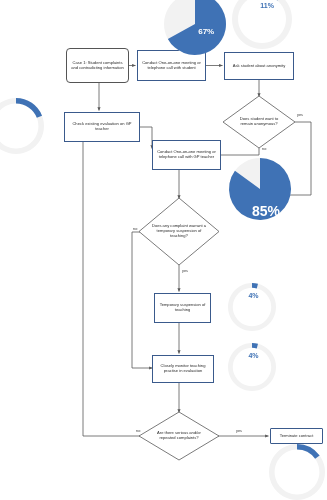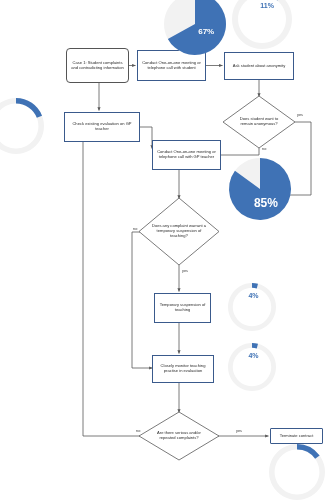--- a/index.html
+++ b/index.html
@@ -236,21 +236,21 @@
         <path d="M 29 1 A 28 28 0 0 1 55.03374160487104 18.69251252482902 L 49.82699328389683 20.754010019863216 A 22.400000000000002 22.400000000000002 0 0 0 29 6.599999999999998 Z" fill="#3f72b5"></path>
       </svg>
       <div class="pct" style="color: rgb(255, 255, 255); font-size: 7px; left: 36.8692px; top: 17.4209px; transform: translate(-50%, -50%);">19%</div>
     </div>
 
   <div class="donut" id="donut-meeting-teacher" style="left:228px; top:157px; width:64px; height:64px;">
       <svg width="64" height="64" viewBox="0 0 64 64">
         <path d="M 32 32 L 32 1 A 31 31 0 1 1 31.999458947931913 1.0000000047215707 Z" fill="#f2f2f2"></path>
         <path d="M 32 32 L 32 1 A 31 31 0 1 1 6.920473174376625 13.778657178933337 Z" fill="#3f72b5"></path>
       </svg>
-      <div class="pct" style="color: rgb(255, 255, 255); font-size: 12px; left: 37.911px; top: 46px; transform: translate(-50%, -50%);">85%</div>
+      <div class="pct" style="color: rgb(255, 255, 255); font-size: 14px; left: 37.911px; top: 54px; transform: translate(-50%, -50%);">85%</div>
     </div>
 
   <div class="donut" id="donut-temporary-suspension" style="left:227px; top:282px; width:50px; height:50px;">
       <svg width="50" height="50" viewBox="0 0 50 50">
         <path d="M 25 1 A 24 24 0 1 1 24.999581120979546 1.0000000036554084 L 24.999664896783635 5.800000002924325 A 19.200000000000003 19.200000000000003 0 1 0 25 5.799999999999997 Z" fill="#f2f2f2"></path>
         <path d="M 25 1 A 24 24 0 0 1 30.968557291956518 1.7540041329128542 L 29.774845833565216 6.40320330633028 A 19.200000000000003 19.200000000000003 0 0 0 25 5.799999999999997 Z" fill="#3f72b5"></path>
       </svg>
       <div class="pct dark" style="color: rgb(63, 114, 181); font-size: 7px; left: 26.504px; top: 13.0946px; transform: translate(-50%, -50%);">4%</div>
     </div>
 

